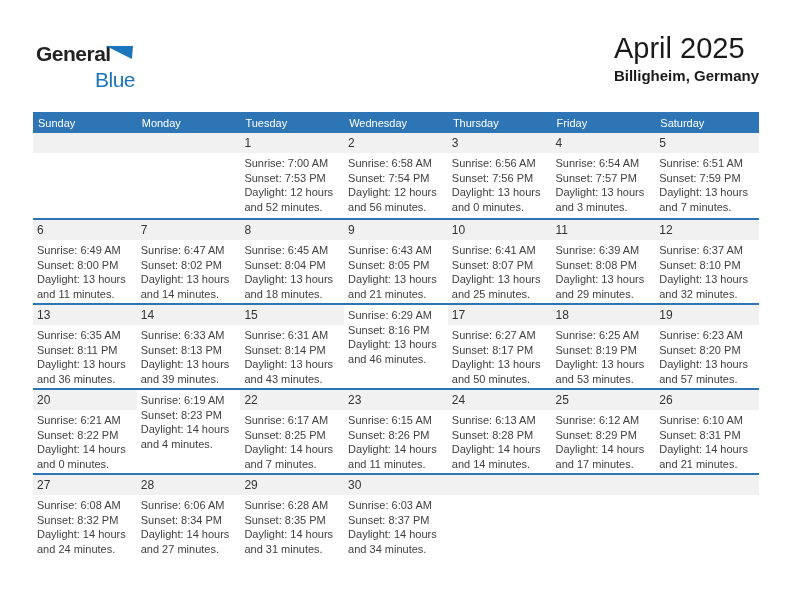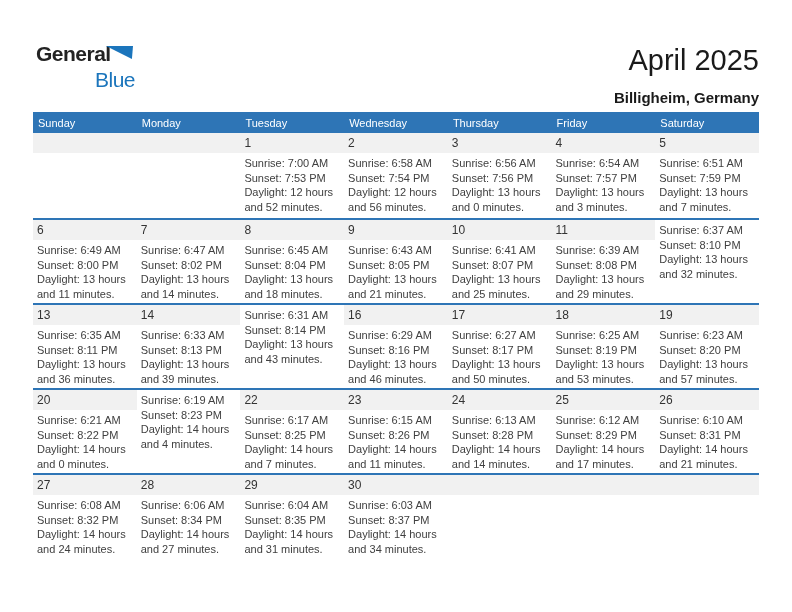--- a/index.html
+++ b/index.html
@@ -12,23 +12,23 @@
   html,body{background:#fff;}
   body{font-family:"Liberation Sans",sans-serif;}
   .page{position:relative;width:792px;height:612px;background:#fff;overflow:hidden;}
 
   
   .logo{position:absolute;left:36px;top:42px;width:110px;height:40px;}
   .logo-general{position:absolute;left:0;top:0;font-size:21px;font-weight:600;color:#232323;letter-spacing:-0.5px;}
   .logo-triangle{position:absolute;left:70px;top:4px;width:27px;height:13px;background:var(--logo-blue);
     clip-path:polygon(0 0,100% 0,96% 100%);}
   .logo-blue{position:absolute;left:59px;top:26px;font-size:21px;font-weight:400;color:var(--logo-blue);letter-spacing:-0.5px;}
-  .title-block{position:absolute;right:33px;top:44px;text-align:right;}
+  .title-block{position:absolute;right:33px;top:32px;text-align:left;}
   .title{font-size:29px;font-weight:400;color:#1a1a1a;line-height:1.15;}
-  .subtitle{font-size:15px;font-weight:700;color:#1a1a1a;margin-top:12px;}
+  .subtitle{font-size:15px;font-weight:700;color:#1a1a1a;margin-top:2px;}
 
   
   .calendar{position:absolute;left:33px;top:112px;width:726px;}
   .weekday-row{display:flex;background:var(--blue);height:21px;align-items:center;}
   .weekday{flex:1;color:#fff;font-size:11px;padding-left:5px;}
   .week{display:flex;min-height:85px;}
   .week.sep{border-top:2px solid var(--blue);}
   .cell{width:14.2857%;}
   .band{height:20px;background:var(--band);font-size:12px;color:#333;line-height:20px;padding-left:4px;}
   .details{padding:3px 5px 0 4px;font-size:11px;line-height:14.6px;color:var(--text);}
@@ -161,20 +161,21 @@
           <div class="cell">
             <div class="band">11</div>
             <div class="details">
               <div>Sunrise: 6:39 AM</div>
               <div>Sunset: 8:08 PM</div>
               <div>Daylight: 13 hours</div>
               <div>and 29 minutes.</div>
             </div>
           </div>
           <div class="cell">
+            <div class="band">12</div>
             <div class="details">
               <div>Sunrise: 6:37 AM</div>
               <div>Sunset: 8:10 PM</div>
               <div>Daylight: 13 hours</div>
               <div>and 32 minutes.</div>
             </div>
           </div>
         </div>
         <div class="week sep">
           <div class="cell">
@@ -189,29 +190,29 @@
           <div class="cell">
             <div class="band">14</div>
             <div class="details">
               <div>Sunrise: 6:33 AM</div>
               <div>Sunset: 8:13 PM</div>
               <div>Daylight: 13 hours</div>
               <div>and 39 minutes.</div>
             </div>
           </div>
           <div class="cell">
+            <div class="band">15</div>
             <div class="details">
               <div>Sunrise: 6:31 AM</div>
               <div>Sunset: 8:14 PM</div>
               <div>Daylight: 13 hours</div>
               <div>and 43 minutes.</div>
             </div>
           </div>
           <div class="cell">
-            <div class="band">16</div>
             <div class="details">
               <div>Sunrise: 6:29 AM</div>
               <div>Sunset: 8:16 PM</div>
               <div>Daylight: 13 hours</div>
               <div>and 46 minutes.</div>
             </div>
           </div>
           <div class="cell">
             <div class="band">17</div>
             <div class="details">
@@ -319,21 +320,21 @@
             <div class="details">
               <div>Sunrise: 6:06 AM</div>
               <div>Sunset: 8:34 PM</div>
               <div>Daylight: 14 hours</div>
               <div>and 27 minutes.</div>
             </div>
           </div>
           <div class="cell">
             <div class="band">29</div>
             <div class="details">
-              <div>Sunrise: 6:04 AM</div>
+              <div>Sunrise: 6:28 AM</div>
               <div>Sunset: 8:35 PM</div>
               <div>Daylight: 14 hours</div>
               <div>and 31 minutes.</div>
             </div>
           </div>
           <div class="cell">
             <div class="band">30</div>
             <div class="details">
               <div>Sunrise: 6:03 AM</div>
               <div>Sunset: 8:37 PM</div>

